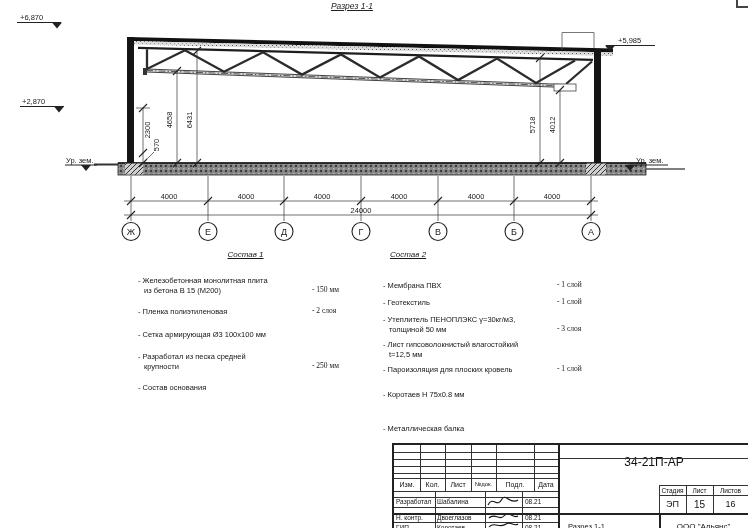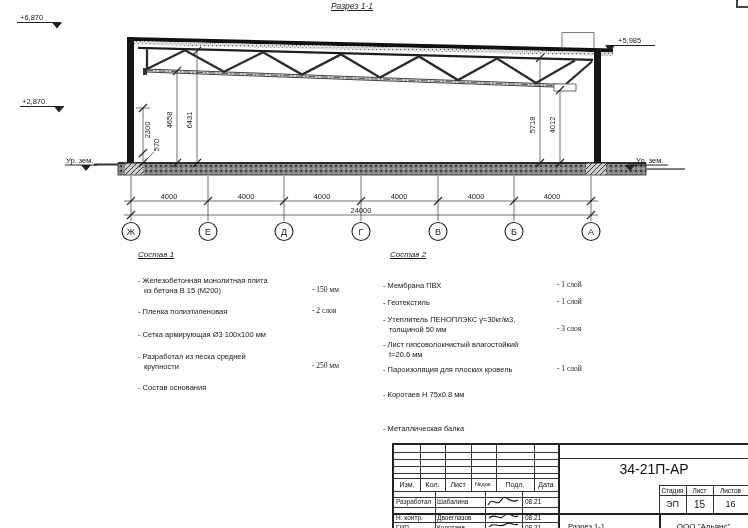--- a/index.html
+++ b/index.html
@@ -6,21 +6,21 @@
   body{width:748px;height:528px;overflow:hidden;position:relative;
        font-family:"Liberation Sans",sans-serif;color:#1a1a1a;}
   #stage{position:absolute;inset:0;width:748px;height:524px;}
   .abs{position:absolute;}
   
   #sec-title{position:absolute;left:297px;top:1px;width:110px;text-align:center;
     font-size:8.5px;font-style:italic;text-decoration:underline;color:#222;}
   
   .sostav{position:absolute;width:235px;font-size:7.5px;line-height:9.5px;color:#161616;}
   .stitle{position:absolute;top:2px;font-size:8px;font-style:italic;text-decoration:underline;}
-  .stitle.centered{left:0;width:215px;}
+  .stitle.centered{left:0;width:215px;text-align:center;}
   .item{position:absolute;left:0;width:100%;}
   .itxt{display:inline-block;width:158px;white-space:pre-line;padding-left:6px;text-indent:-6px;}
   .ival{position:absolute;left:174px;bottom:1px;white-space:nowrap;font-family:Liberation Serif, serif;}
   
   #tblock{position:absolute;left:392px;top:443px;width:354px;height:85px;
     border-top:2px solid #222;border-left:2px solid #222;border-right:2px solid #222;
     overflow:hidden;background:#fff;font-size:7px;color:#111;}
   .hl{position:absolute;height:1px;background:#333;}
   .vl{position:absolute;width:1px;background:#333;}
   .hl2{position:absolute;height:2px;background:#222;}
@@ -234,21 +234,21 @@
       <span class="itxt">- Геотекстиль</span>
       <span class="ival">- 1 слой</span>
     </div>
     <div class="item" style="top:67px">
       <span class="itxt">- Утеплитель ПЕНОПЛЭКС γ=30кг/м3,
 толщиной 50 мм</span>
       <span class="ival">- 3 слоя</span>
     </div>
     <div class="item" style="top:92px">
       <span class="itxt">- Лист гипсоволокнистый влагостойкий
-t=20,6 мм</span>
+t=12,5 мм</span>
       <span class="ival"></span>
     </div>
     <div class="item" style="top:117px">
       <span class="itxt">- Пароизоляция для плоских кровель</span>
       <span class="ival">- 1 слой</span>
     </div>
     <div class="item" style="top:142px">
       <span class="itxt">- Коротаев Н 75х0.8 мм</span>
       <span class="ival"></span>
     </div>
@@ -295,21 +295,21 @@
     <div class="tbt" style="left:43px;top:79px;font-size:6.5px">Коротаев</div>
     <div class="tbt" style="left:131px;top:79px;font-size:6.5px">08.21</div>
 
     <svg class="abs" style="left:91px;top:46px" width="37" height="39" viewBox="0 0 37 39">
       <path d="M3,14 C8,4 12,18 17,8 C21,2 25,14 33,9" stroke="#111" stroke-width="1.1" fill="none"></path>
       <path d="M4,27 C10,21 14,31 20,24 C25,20 28,28 33,25" stroke="#111" stroke-width="1.1" fill="none"></path>
       <path d="M4,36 C9,30 15,38 21,33 C26,30 29,36 33,33" stroke="#111" stroke-width="1.1" fill="none"></path>
     </svg>
 
     <div class="vl2" style="left:164px;top:0;height:85px"></div>
-    <div class="tbt ctr" style="left:166px;top:16px;width:188px;font-size:14px">34-21П-АР</div>
+    <div class="tbt ctr" style="left:166px;top:10px;width:188px;font-size:12px">34-21П-АР</div>
     <div class="hl" style="left:166px;top:13px;width:188px"></div>
 
     <div class="hl" style="left:265px;top:40px;width:89px"></div>
     <div class="hl" style="left:265px;top:50px;width:89px"></div>
     <div class="vl" style="left:265px;top:40px;height:28px"></div>
     <div class="vl" style="left:292px;top:40px;height:28px"></div>
     <div class="vl" style="left:319px;top:40px;height:28px"></div>
     <div class="tbt ctr" style="left:265px;top:42px;width:27px;font-size:6.5px">Стадия</div>
     <div class="tbt ctr" style="left:292px;top:42px;width:27px;font-size:6.5px">Лист</div>
     <div class="tbt ctr" style="left:319px;top:42px;width:35px;font-size:6.5px">Листов</div>

